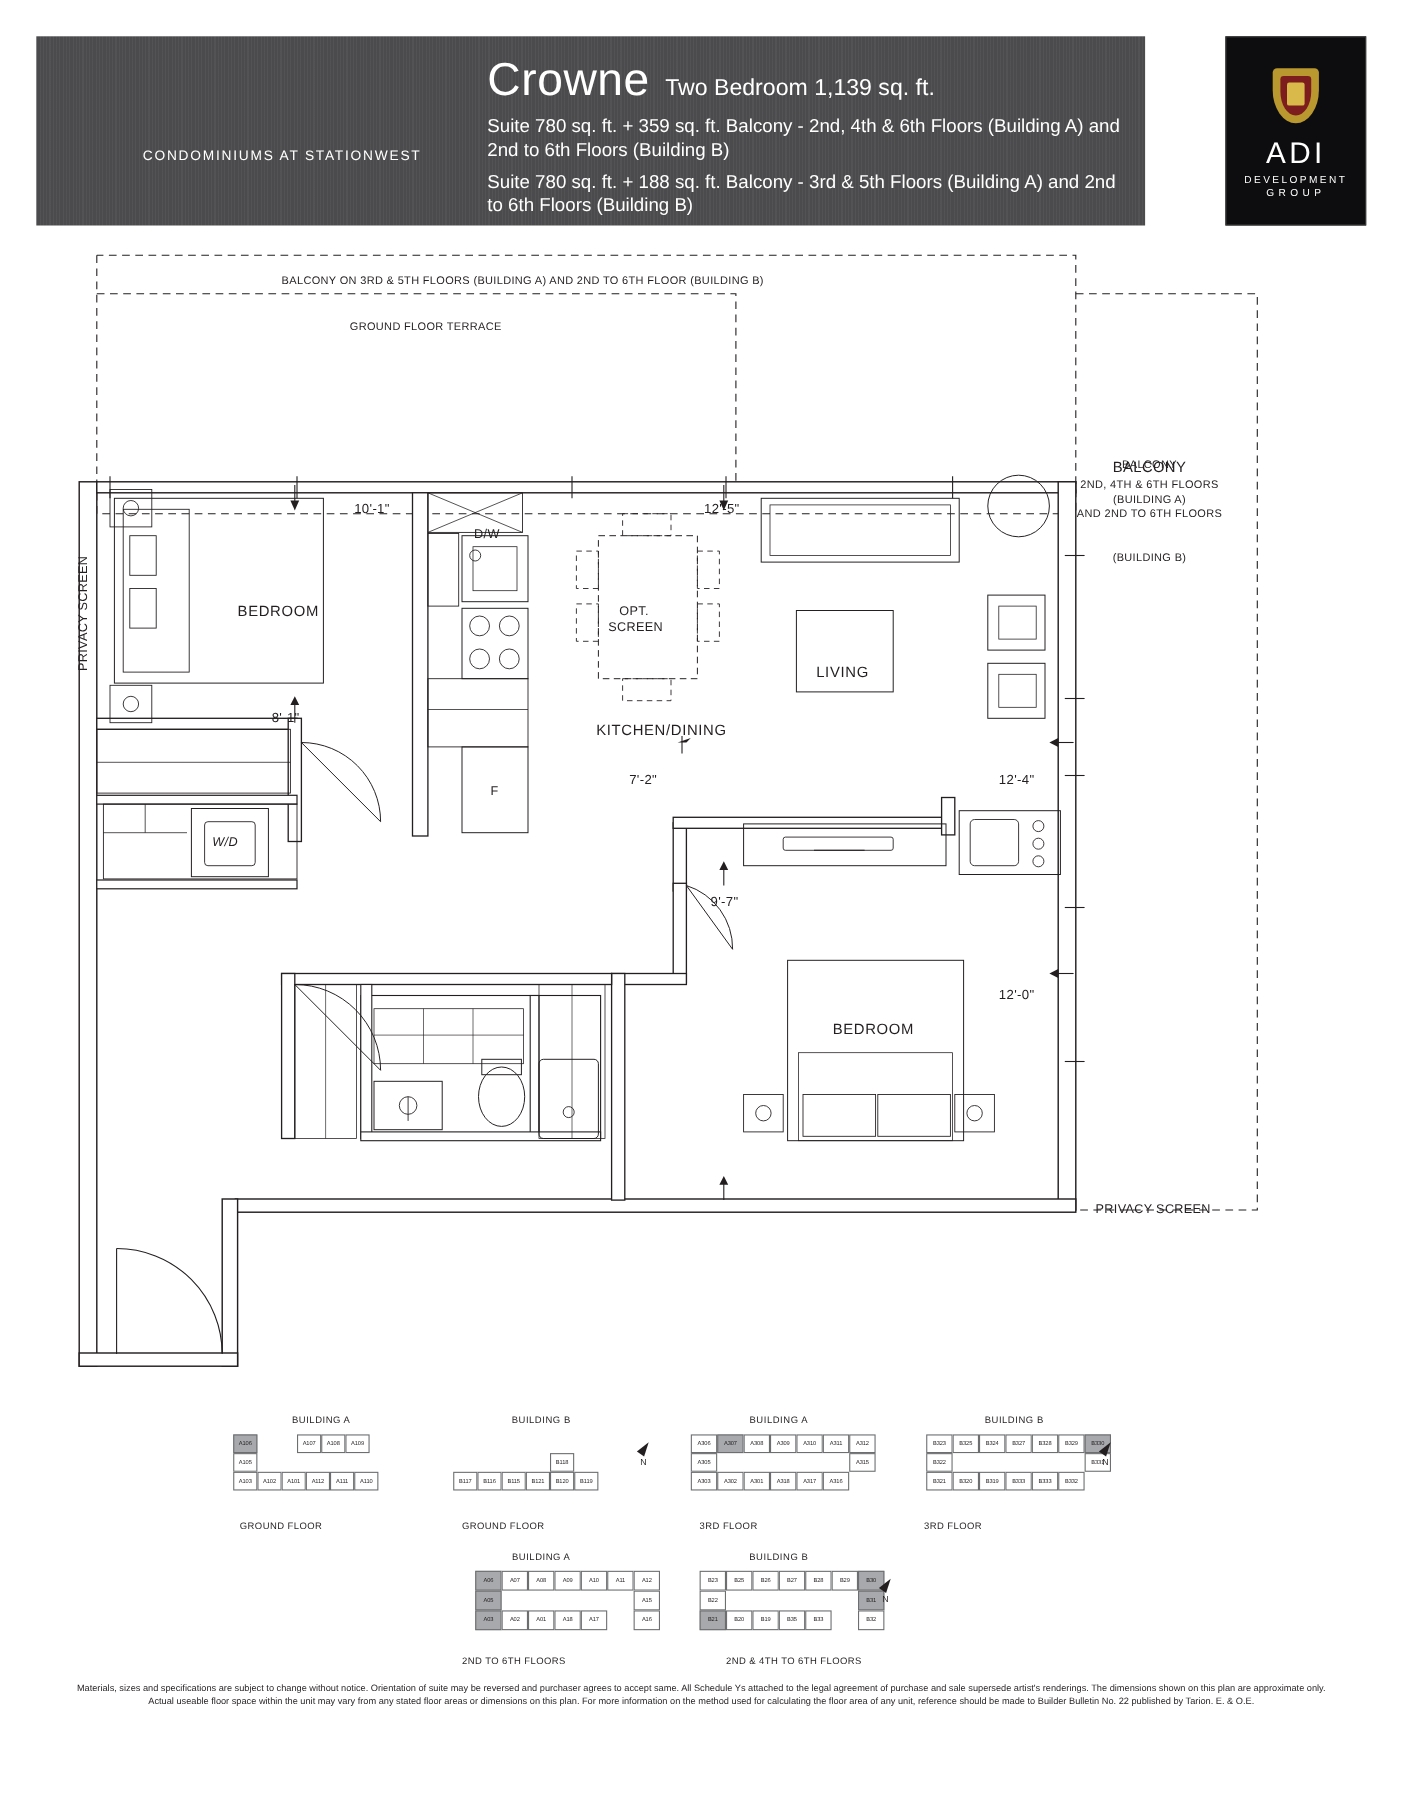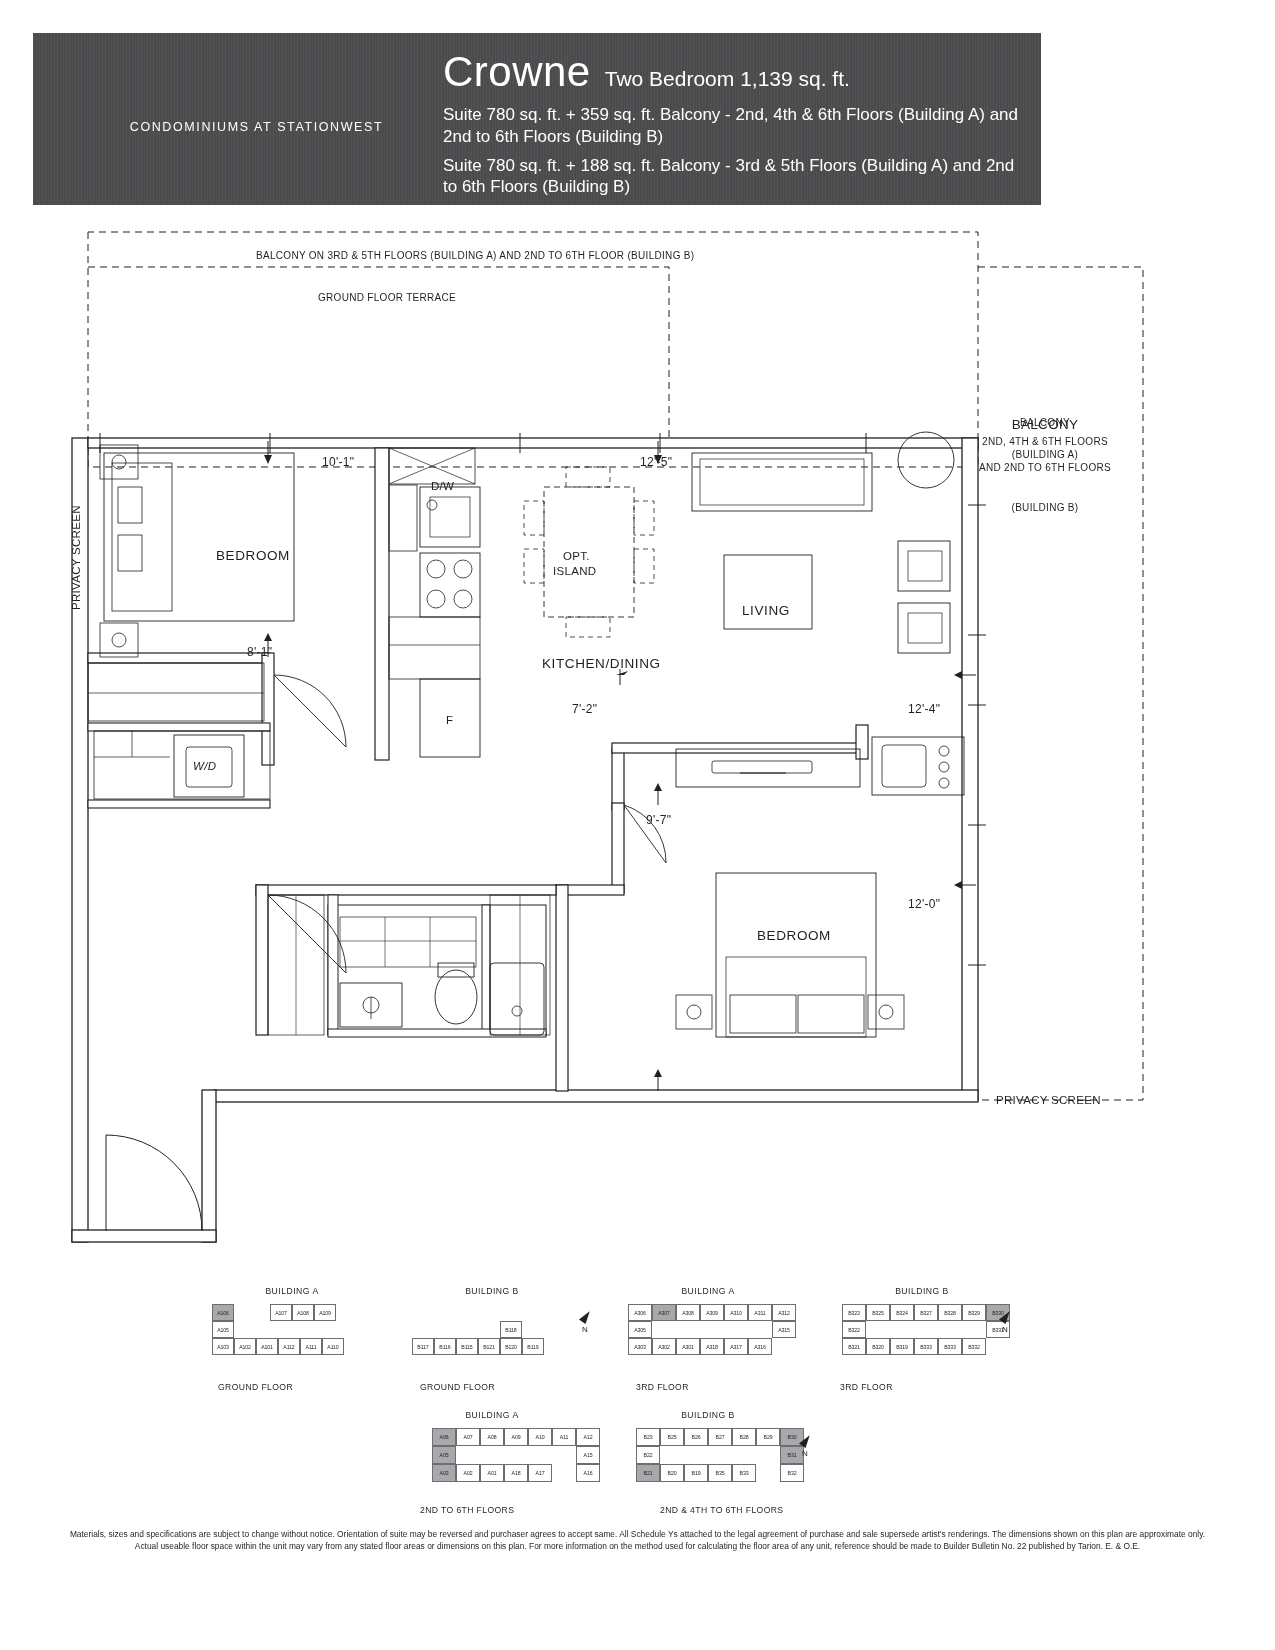--- a/index.html
+++ b/index.html
@@ -25,21 +25,21 @@
   .logo-block {
     position: absolute; left: 46px; top: 78px; width: 355px; text-align: center;
   }
   .logo-main {
     font-family: "Liberation Sans", sans-serif;
     color: #ffffff; font-size: 44px; letter-spacing: 5px; font-weight: 400;
     line-height: 1; white-space: nowrap;
   }
   .logo-main .w-mark { color: #8e6fb3; font-weight: 700; letter-spacing: 2px; }
   .logo-sub {
-    color: #ffffff; font-size: 12.5px; letter-spacing: 1.6px; margin-top: 9px;
+    color: #ffffff; font-size: 12.5px; letter-spacing: 1.6px; margin-top: 23px;
     white-space: nowrap;
   }
   .title-block { position: absolute; left: 410px; top: 18px; width: 580px; }
   .title-row { display: flex; align-items: baseline; gap: 14px; }
   .title-name { color: #ffffff; font-size: 42px; font-weight: 300; line-height: 1; letter-spacing: 0.5px; }
   .title-type { color: #ffffff; font-size: 21px; font-weight: 400; line-height: 1; }
   .suite-lines { margin-top: 11px; }
   .suite-line {
     color: #ffffff; font-size: 17px; line-height: 1.28; margin-bottom: 7px;
   }
@@ -131,20 +131,30 @@
         <div class="title-type">Two Bedroom 1,139 sq. ft.</div>
       </div>
       <div class="suite-lines">
         <div class="suite-line">Suite 780 sq. ft. + 359 sq. ft. Balcony - 2nd, 4th &amp; 6th Floors (Building A) and 2nd to 6th Floors (Building B)</div>
         <div class="suite-line">Suite 780 sq. ft. + 188 sq. ft. Balcony - 3rd &amp; 5th Floors (Building A) and 2nd to 6th Floors (Building B)</div>
         <div class="suite-line">Suite 780 sq. ft. + 115 sq. ft. Terrace - Ground Floor</div>
       </div>
     </div>
   </div>
 
+  <div class="adi-box">
+    <div class="adi-crest">
+      <div class="shield"></div>
+        <div class="shield-inner"></div>
+        <div class="shield-bar"></div>
+    </div>
+    <div class="adi-name">ADI</div>
+    <div class="adi-tag1">DEVELOPMENT</div>
+    <div class="adi-tag2">GROUP</div>
+  </div>
 </div>
 
 <div class="plan">
 
   <svg width="1275" height="1090" viewBox="0 0 1275 1090">
     <g fill="none" stroke="#231f20" stroke-width="1.2">
 
       <polyline points="88,27 88,262 978,262 978,27 88,27" stroke-dasharray="7,5" stroke-width="1"></polyline>
 
       <polyline points="88,62 669,62 669,237 88,237" stroke-dasharray="7,5" stroke-width="1"></polyline>
@@ -344,21 +354,21 @@
   <div class="lbl sm center" style="left:965px; top:231px; width:160px;">2ND, 4TH &amp; 6TH FLOORS</div>
   <div class="lbl sm center" style="left:965px; top:244px; width:160px;">(BUILDING A)</div>
   <div class="lbl sm center" style="left:965px; top:257px; width:160px;">AND 2ND TO 6TH FLOORS</div>
   <div class="lbl sm center" style="left:965px; top:270px; width:160px;margin-top:27px;">(BUILDING B)</div>
 
   <div class="lbl room" style="left:216px; top:343px;">BEDROOM</div>
   <div class="lbl room" style="left:757px; top:723px;">BEDROOM</div>
   <div class="lbl room" style="left:742px; top:398px;">LIVING</div>
   <div class="lbl room" style="left:504px; top:451px;margin-left:38px;">KITCHEN/DINING</div>
   <div class="lbl" style="left:563px; top:345px;">OPT.</div>
-  <div class="lbl" style="left:553px; top:360px;">ISLAND</div>
+  <div class="lbl" style="left:553px; top:360px;">SCREEN</div>
   <div class="lbl" style="left:431px; top:275px;">D/W</div>
   <div class="lbl" style="left:446px; top:509px;">F</div>
   <div class="lbl" style="left:193px; top:555px;font-style:italic;">W/D</div>
 
   <div class="lbl dim" style="left:322px; top:250px;">10'-1"</div>
   <div class="lbl dim" style="left:640px; top:250px;">12'-5"</div>
   <div class="lbl dim" style="left:247px; top:440px;">8'-1"</div>
   <div class="lbl dim" style="left:908px; top:497px;">12'-4"</div>
   <div class="lbl dim" style="left:572px; top:497px;">7'-2"</div>
   <div class="lbl dim" style="left:646px; top:608px;">9'-7"</div>

